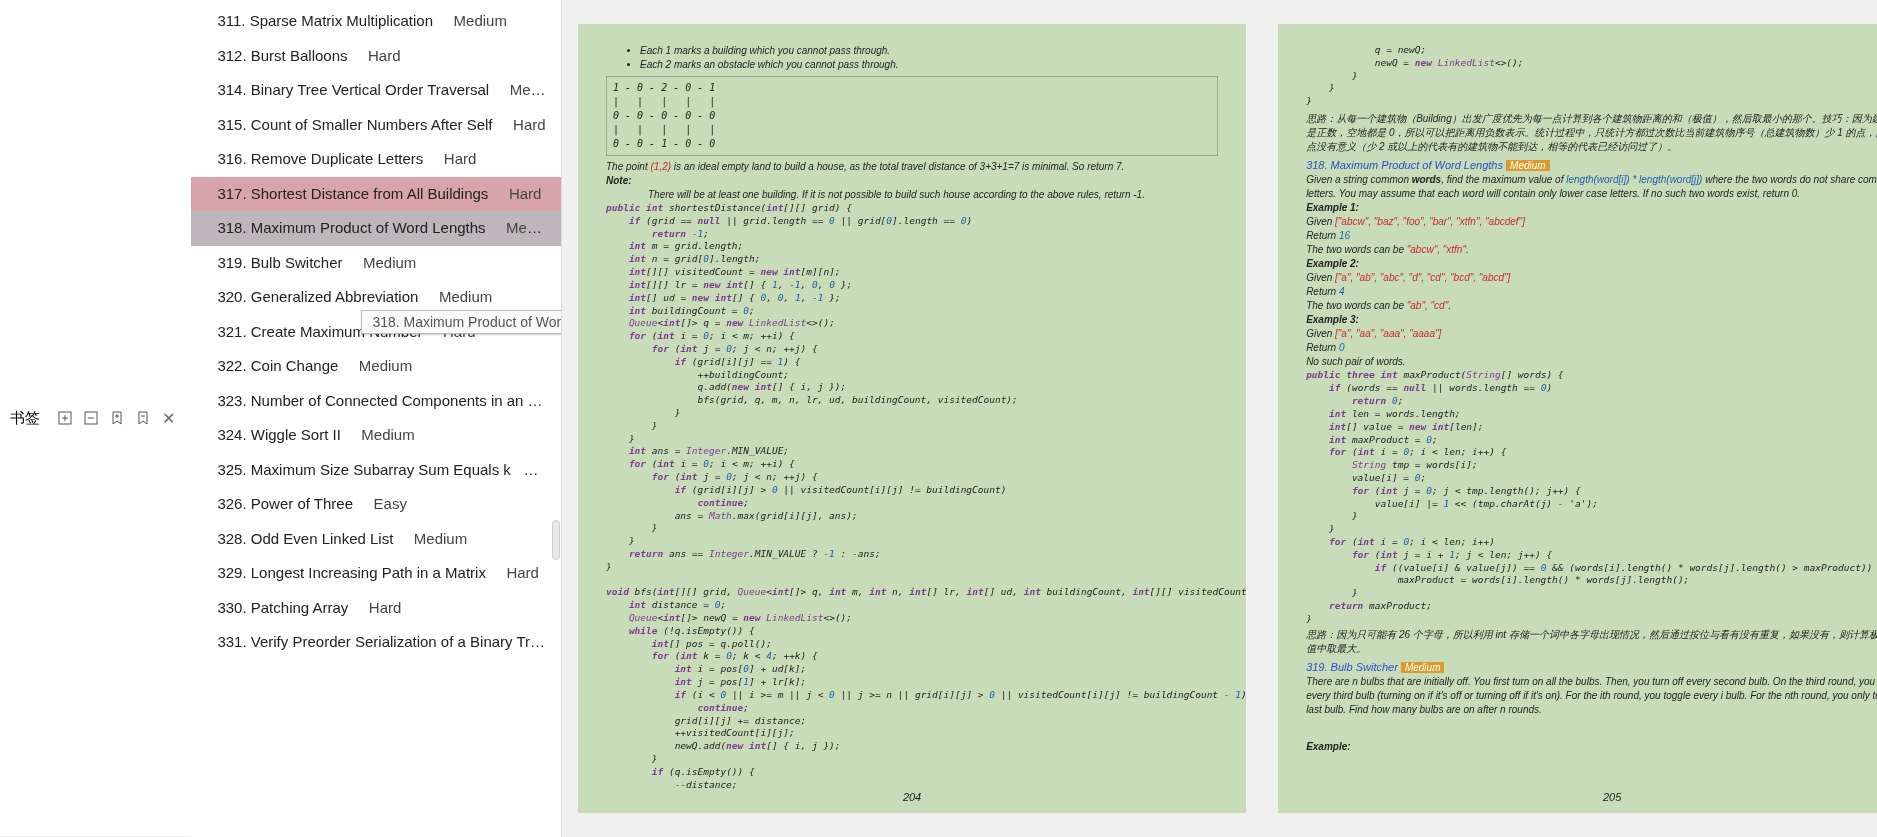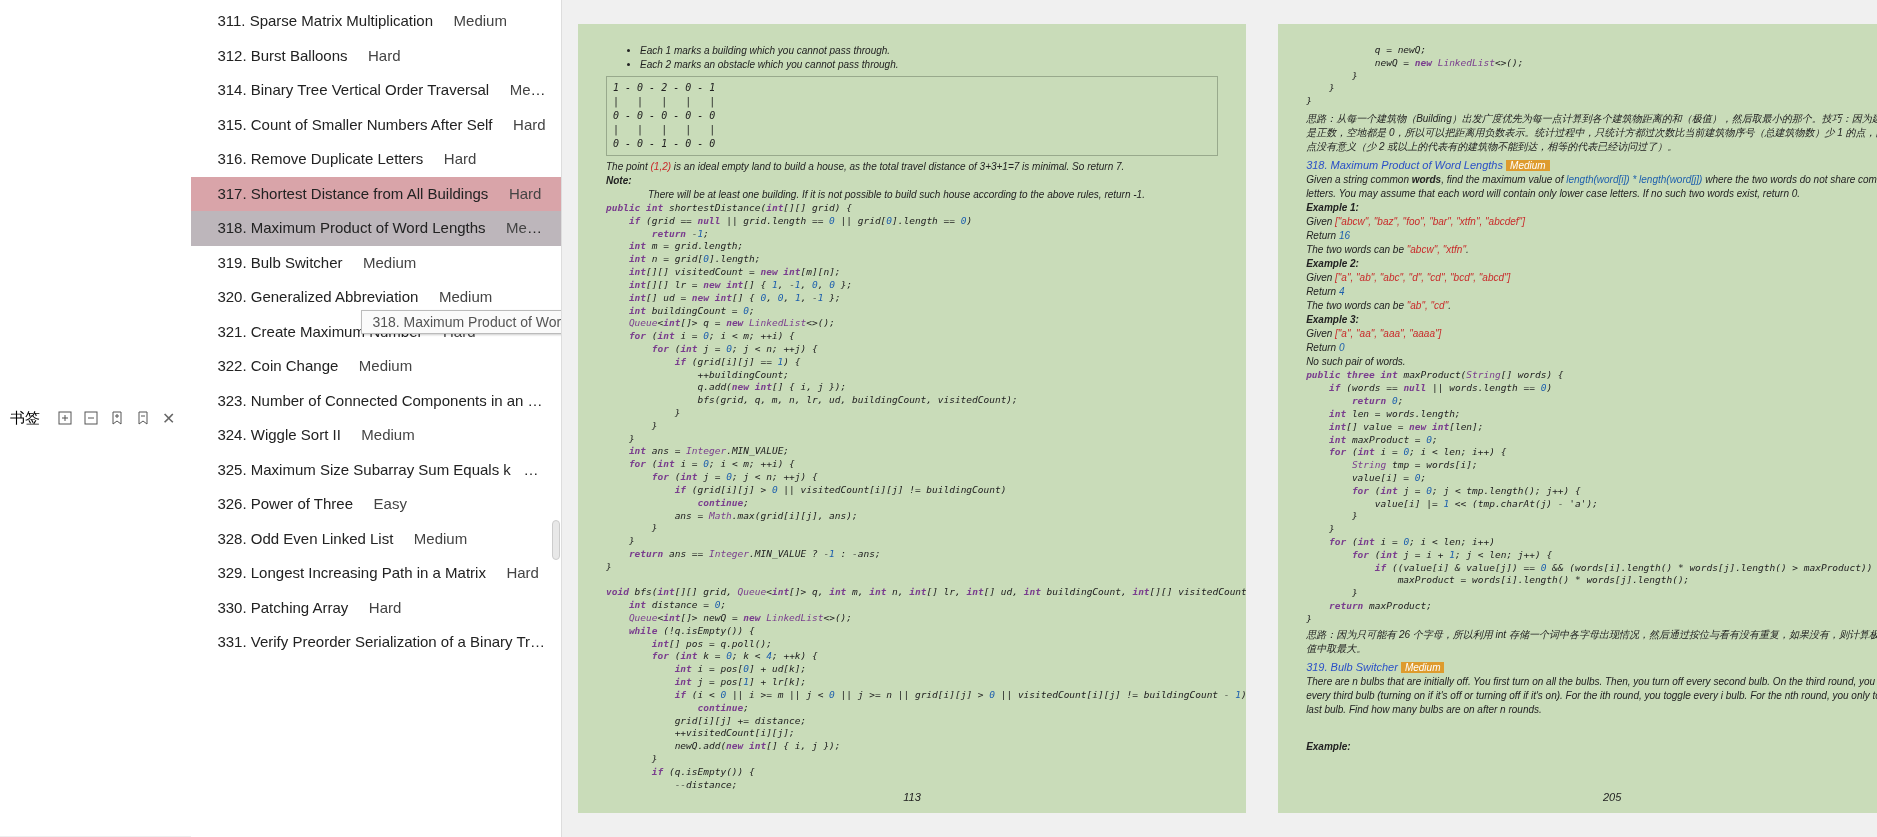--- a/index.html
+++ b/index.html
@@ -155,21 +155,21 @@
             <span class="kw">int</span> i = pos[<span class="num">0</span>] + ud[k];
             <span class="kw">int</span> j = pos[<span class="num">1</span>] + lr[k];
             <span class="kw">if</span> (i &lt; <span class="num">0</span> || i &gt;= m || j &lt; <span class="num">0</span> || j &gt;= n || grid[i][j] &gt; <span class="num">0</span> || visitedCount[i][j] != buildingCount - <span class="num">1</span>)
                 <span class="kw">continue</span>;
             grid[i][j] += distance;
             ++visitedCount[i][j];
             newQ.add(<span class="kw">new</span> <span class="kw">int</span>[] { i, j });
         }
         <span class="kw">if</span> (q.isEmpty()) {
             --distance;</div>
-      <div class="page-num">113</div>
+      <div class="page-num">204</div>
     </div>
 
     <div class="page">
       <div class="code" id="codeTopR">            q = newQ;
             newQ = <span class="kw">new</span> <span class="type">LinkedList</span>&lt;&gt;();
         }
     }
 }</div>
       <div style="font-size:10px;margin-top:4px;">思路：从每一个建筑物（Building）出发广度优先为每一点计算到各个建筑物距离的和（极值），然后取最小的那个。技巧：因为建筑物都是正数，空地都是 0，所以可以把距离用负数表示。统计过程中，只统计方都过次数比当前建筑物序号（总建筑物数）少 1 的点，因为别的点没有意义（少 2 或以上的代表有的建筑物不能到达，相等的代表已经访问过了）。</div>
       <div class="sec-title"><span>318. Maximum Product of Word Lengths</span> <span class="badge">Medium</span></div>

